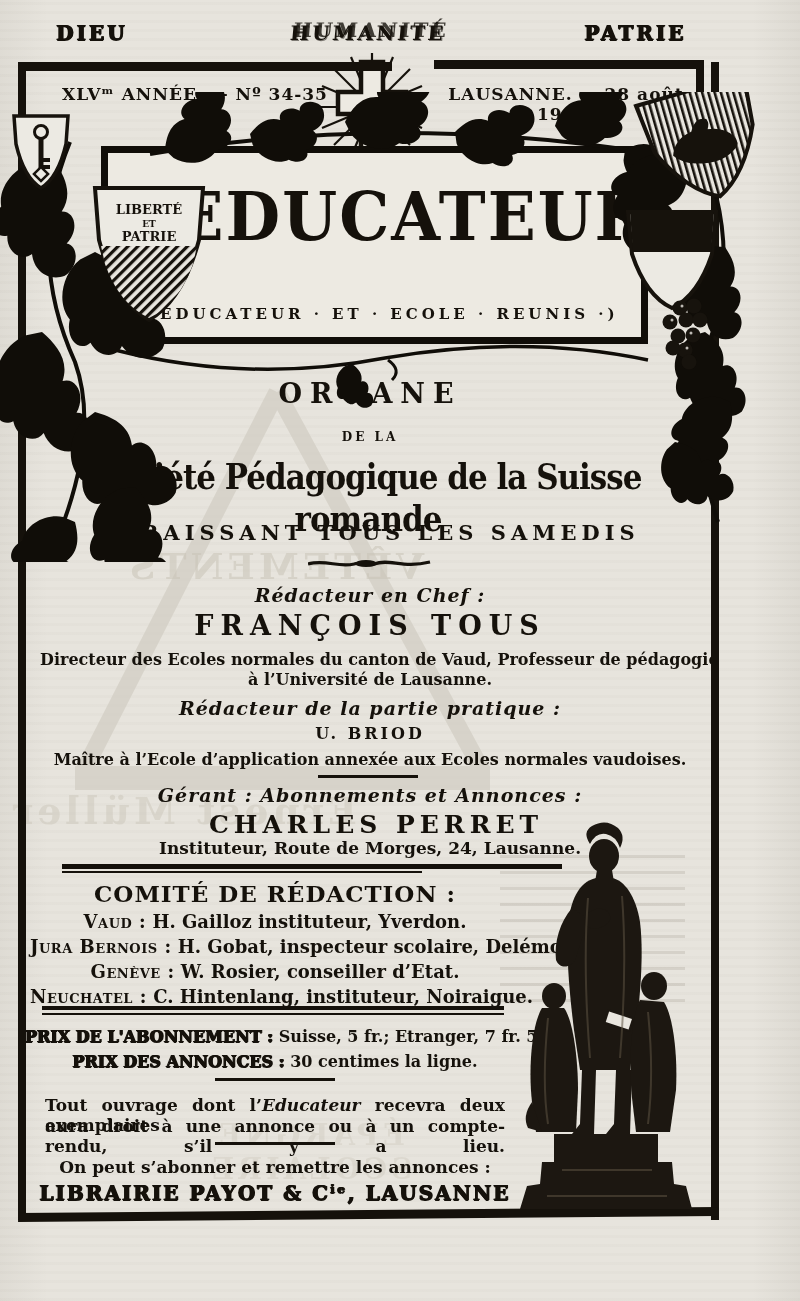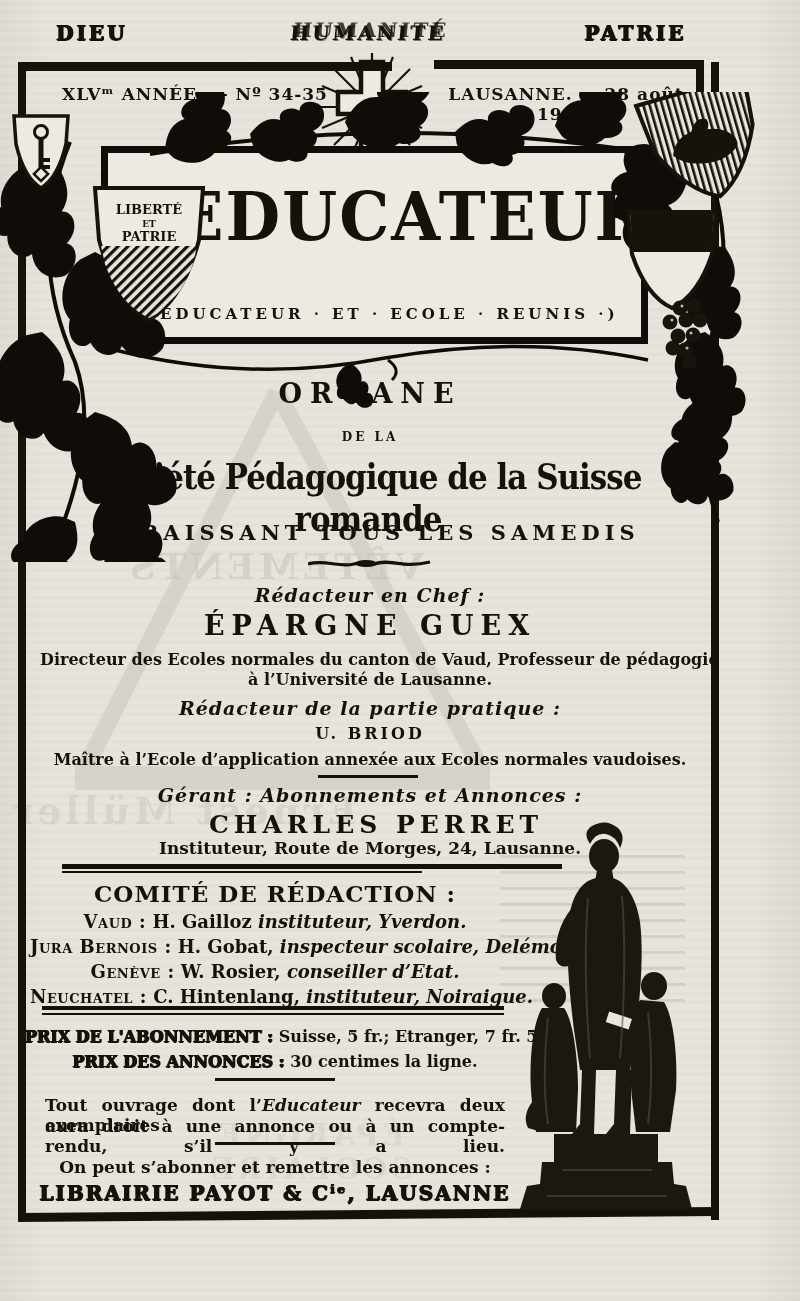--- a/index.html
+++ b/index.html
@@ -38,21 +38,21 @@
   #title-box{left:101px;top:146px;width:533px;height:184px;background:#edeae2;border:7px solid #100d08;z-index:2;}
   #journal-title{left:0;right:0;top:26px;font-size:63px;font-weight:bold;letter-spacing:2px;transform:scaleY(1.08);}
   #journal-subtitle{left:0;right:0;bottom:14px;font-size:15px;font-weight:bold;letter-spacing:4px;}
 
   
   .lbl{font-size:19px;font-weight:bold;font-style:italic;letter-spacing:1px;}
   .role{font-size:16px;font-weight:bold;}
   .j{text-align:justify;text-align-last:justify;}
   .member{font-size:18px;font-weight:bold;white-space:nowrap;}
   .member .region{font-variant:small-caps;letter-spacing:.5px;}
-  .member .rest{font-weight:600;font-style:italic;}
+  .member .rest{font-weight:600;}
   .prix{font-size:16px;font-weight:bold;}
 </style>
 </head>
 <body>
 
 <div class="page">
 
   <svg class="abs z1" style="left:45px;top:380px;opacity:.75" width="470" height="415" viewBox="0 0 470 415">
     <g stroke="#d2cec4" fill="none">
       <line x1="232" y1="12" x2="38" y2="392" stroke-width="17"></line>
@@ -200,21 +200,21 @@
   <div class="t ctr b z2" style="left:70px;top:430px;width:600px;font-size:12px;letter-spacing:3px">DE LA</div>
   <div class="t ctr b z2" style="left:38px;top:456px;width:660px;font-size:31px;letter-spacing:-1px;transform:scaleY(1.15);transform-origin:top">Société Pédagogique de la Suisse romande</div>
   <div class="t ctr b z2" style="left:70px;top:520px;width:600px;font-size:21px;letter-spacing:5px">PARAISSANT TOUS LES SAMEDIS</div>
 
   <svg class="abs z2" style="left:308px;top:556px" width="124" height="14" viewBox="0 0 124 14">
     <path d="M0,8 C18,3 30,12 46,8 C54,5 58,11 66,8 C82,2 94,13 122,6" stroke="#15110b" stroke-width="3.2" fill="none"></path>
     <ellipse cx="58" cy="7.5" rx="11" ry="3.6" fill="#15110b"></ellipse>
   </svg>
 
   <div class="t ctr lbl z2" style="left:70px;top:584px;width:600px">Rédacteur en Chef :</div>
-  <div class="t ctr b z2" style="left:70px;top:610px;width:600px;font-size:27px;letter-spacing:7px">ÉPARGNE GUEX</div>
+  <div class="t ctr b z2" style="left:70px;top:610px;width:600px;font-size:27px;letter-spacing:7px">FRANÇOIS TOUS</div>
   <div class="t ctr role z2 nw" style="left:40px;top:650px;width:660px">Directeur des Ecoles normales du canton de Vaud, Professeur de pédagogie</div>
   <div class="t ctr role z2" style="left:40px;top:670px;width:660px">à l’Université de Lausanne.</div>
 
   <div class="t ctr lbl z2" style="left:70px;top:697px;width:600px">Rédacteur de la partie pratique :</div>
   <div class="t ctr b z2" style="left:70px;top:724px;width:600px;font-size:16px;letter-spacing:3px">U. BRIOD</div>
   <div class="t ctr role z2 nw" style="left:40px;top:750px;width:660px">Maître à l’Ecole d’application annexée aux Ecoles normales vaudoises.</div>
 
   <div class="rule z2" style="left:318px;top:775px;width:100px;height:3px"></div>
 
   <div class="t ctr lbl z2" style="left:70px;top:784px;width:600px">Gérant : Abonnements et Annonces :</div>

